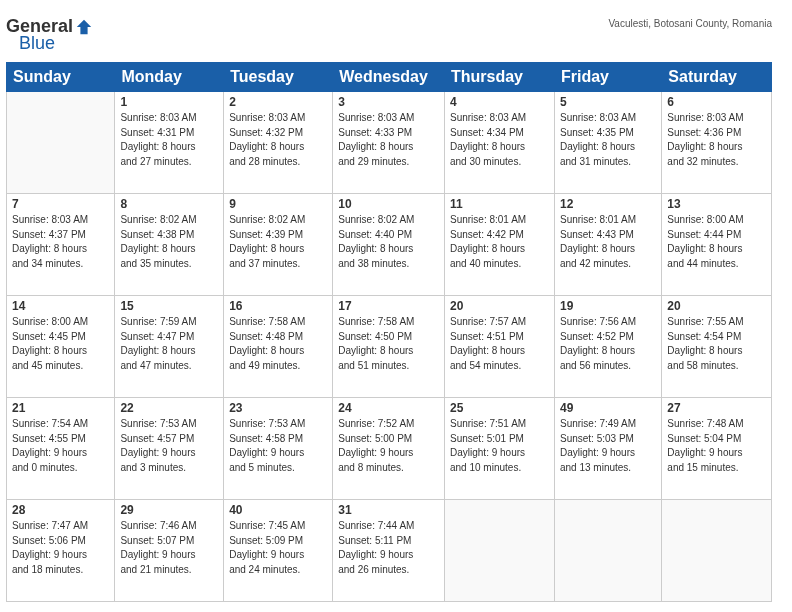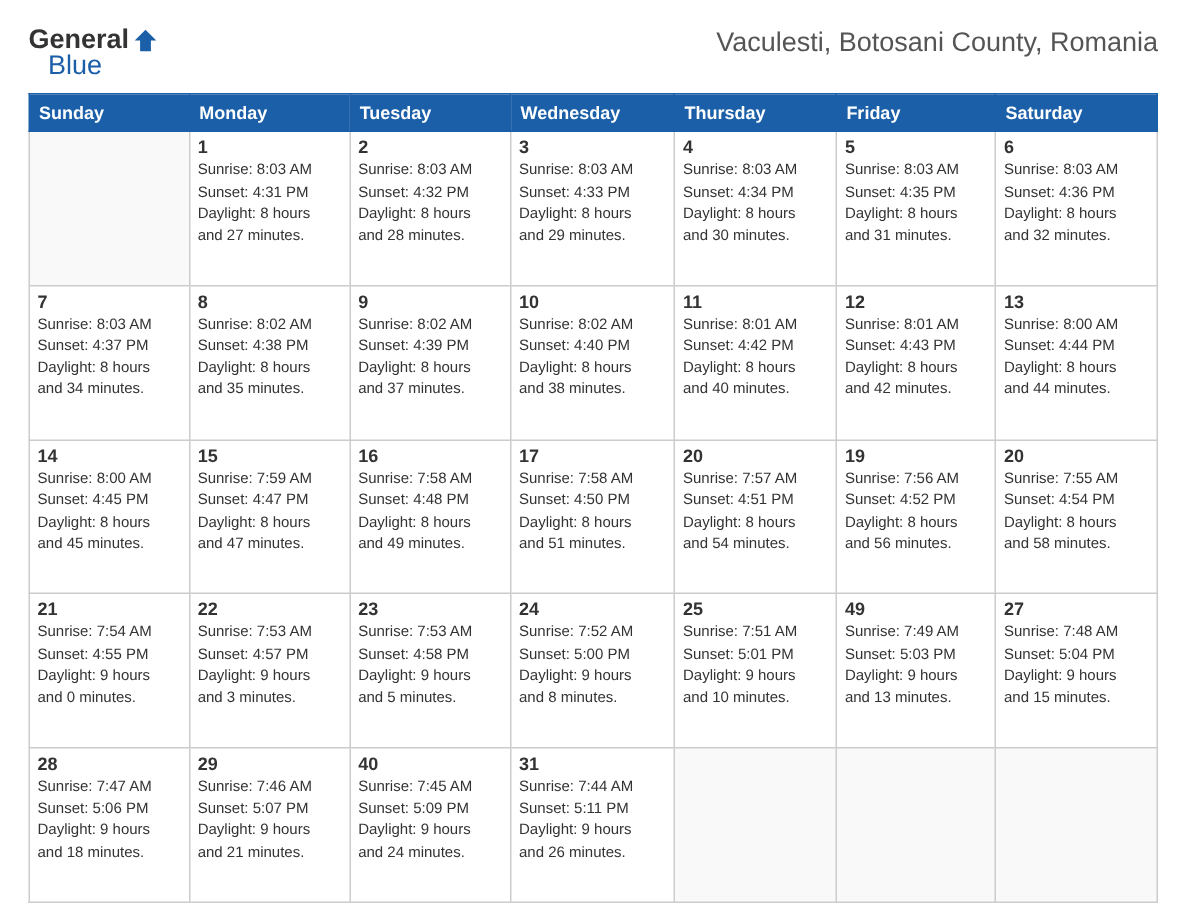--- a/index.html
+++ b/index.html
@@ -6,21 +6,21 @@
     body {
       width: 792px;
       height: 612px;
       font-family: Arial, sans-serif;
       background: #fff;
       overflow: hidden;
     }
     .page {
       width: 792px;
       height: 612px;
-      padding: 16px 20px 10px 19px;
+      padding: 16px 20px 10px 6px;
       display: flex;
       flex-direction: column;
       border-radius: 26px;
     }
     .header {
       display: flex;
       align-items: flex-start;
       justify-content: space-between;
       margin-bottom: 8px;
     }
@@ -53,36 +53,36 @@
     .title-section {
       text-align: right;
     }
     .month-title {
       font-size: 36px;
       font-weight: bold;
       color: #333;
       line-height: 1.1;
     }
     .location {
-      font-size: 18px;
+      font-size: 10px;
       color: #555;
       margin-top: 2px;
     }
     .calendar {
       flex: 1;
       border-collapse: collapse;
       width: 100%;
       font-size: 10.5px;
     }
     .calendar th {
       background-color: #1a5fa8;
       color: #fff;
       text-align: left;
       padding: 5px 6px;
-      font-size: 12px;
+      font-size: 16px;
       font-weight: bold;
       border: 1px solid #1a5fa8;
     }
     .calendar td {
       border: 1px solid #ccc;
       vertical-align: top;
       padding: 3px 5px;
       width: 113px;
       height: 88px;
       background: #fff;

